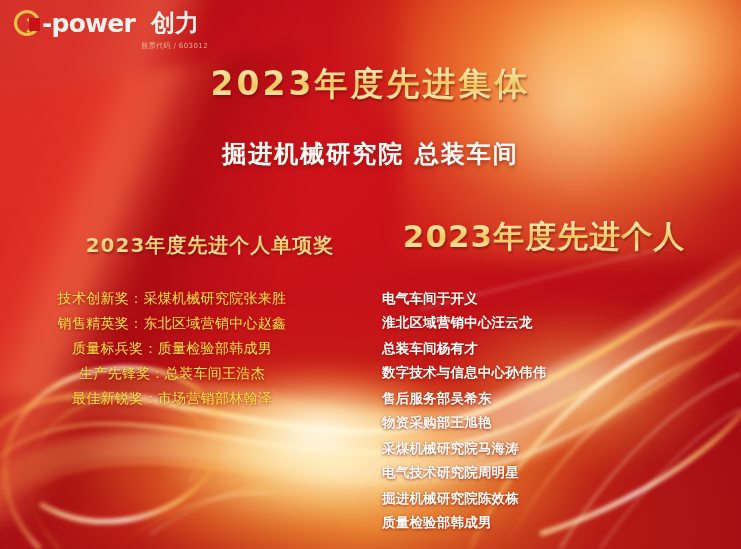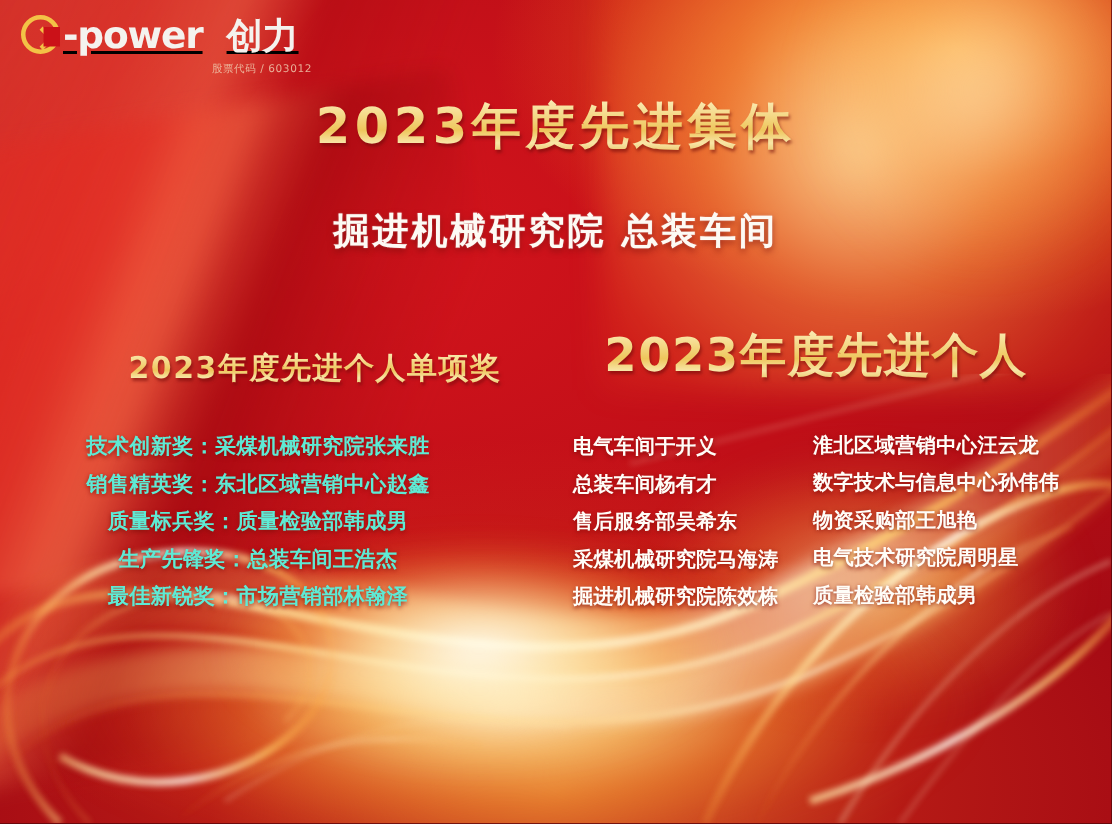--- a/index.html
+++ b/index.html
@@ -65,21 +65,21 @@
   }
   .swoosh-glowR{
     position:absolute;right:-8%;bottom:30px;width:52%;height:260px;
     background:radial-gradient(ellipse 50% 46% at 42% 50%, rgba(255,230,160,0.62) 0%, rgba(255,170,60,0.33) 38%, rgba(240,90,25,0) 74%);
     filter:blur(12px);
   }
   svg.ribbons{position:absolute;left:0;bottom:0;width:741px;height:300px;}
 
   
   .logo{position:absolute;left:14px;top:10px;width:200px;}
-  .logo-row{display:flex;align-items:flex-end;text-decoration:underline;}
+  .logo-row{display:flex;align-items:center;}
   .logo-mark{
     position:relative;width:26px;height:26px;border-radius:50%;
     border:3.4px solid #f3c246;
     box-sizing:border-box;
     margin-right:1px;
   }
   .logo-mark::after{
     content:"";position:absolute;right:-3.4px;top:5px;width:11px;height:13px;
     background:#cb1118;
   }
@@ -133,34 +133,35 @@
     position:absolute;left:398px;top:216px;width:292px;text-align:center;
     font-size:31px;letter-spacing:1px;
   }
 
   
   .col-left{
     position:absolute;left:22px;top:286px;width:300px;
   }
   .col-left .row{
     text-align:center;font-size:14px;line-height:25px;
-    color:#5eead4;font-weight:700;
+    color:#fde047;font-weight:400;
     text-shadow:0 1px 3px rgba(130,15,10,0.8);
     letter-spacing:0.3px;
     white-space:nowrap;
   }
   .col-right{
     position:absolute;left:382px;top:286px;width:350px;
   }
   .col-right .row{
     display:flex;font-size:13.5px;line-height:25px;
     color:#fffdf8;font-weight:700;
     text-shadow:0 1px 3px rgba(130,15,10,0.8);
     letter-spacing:0.2px;
     white-space:nowrap;
+    flex-direction:column;
   }
   .col-right .c1{width:160px;text-align:left;}
   .col-right .c2{width:190px;text-align:left;font-family:Liberation Mono, monospace;}
 </style>
 </head>
 <body>
 
 <div id="stage">
 
   <div class="bg bg-base"></div>

